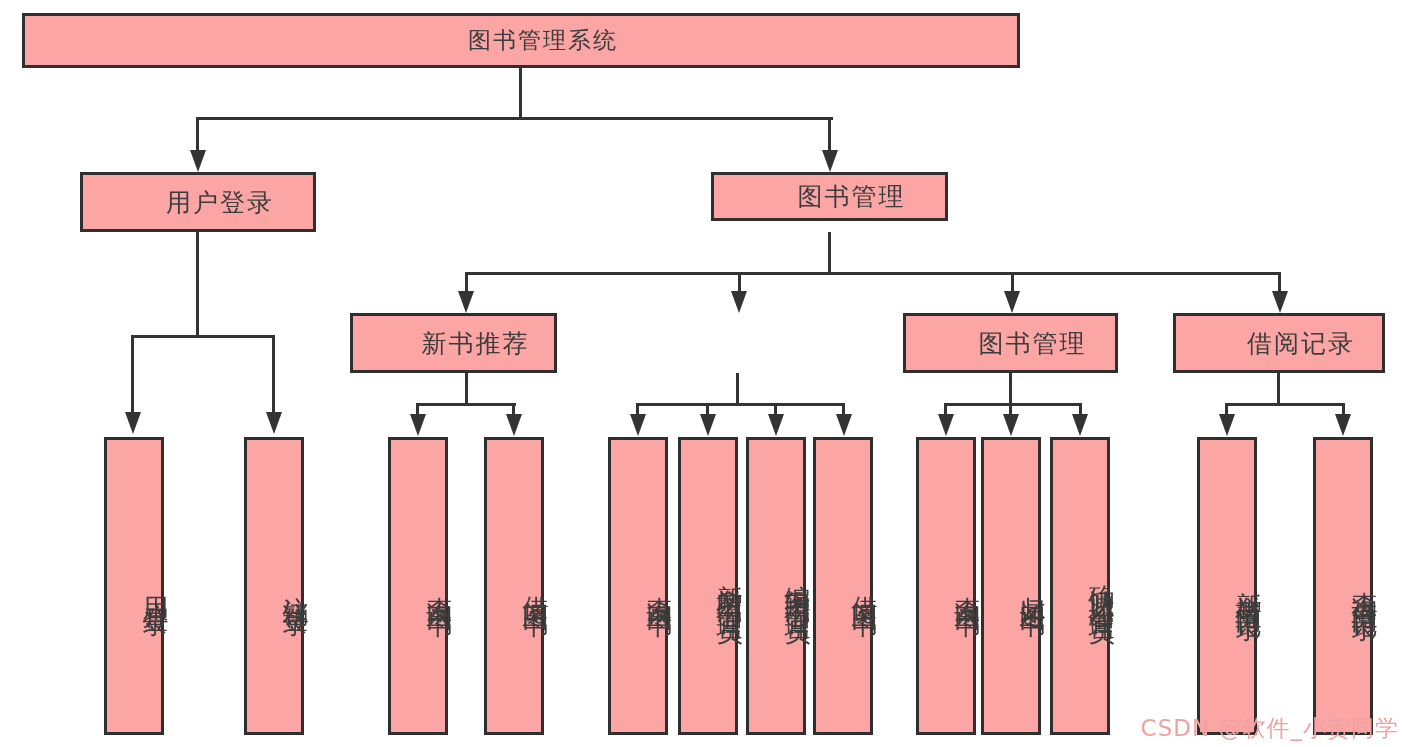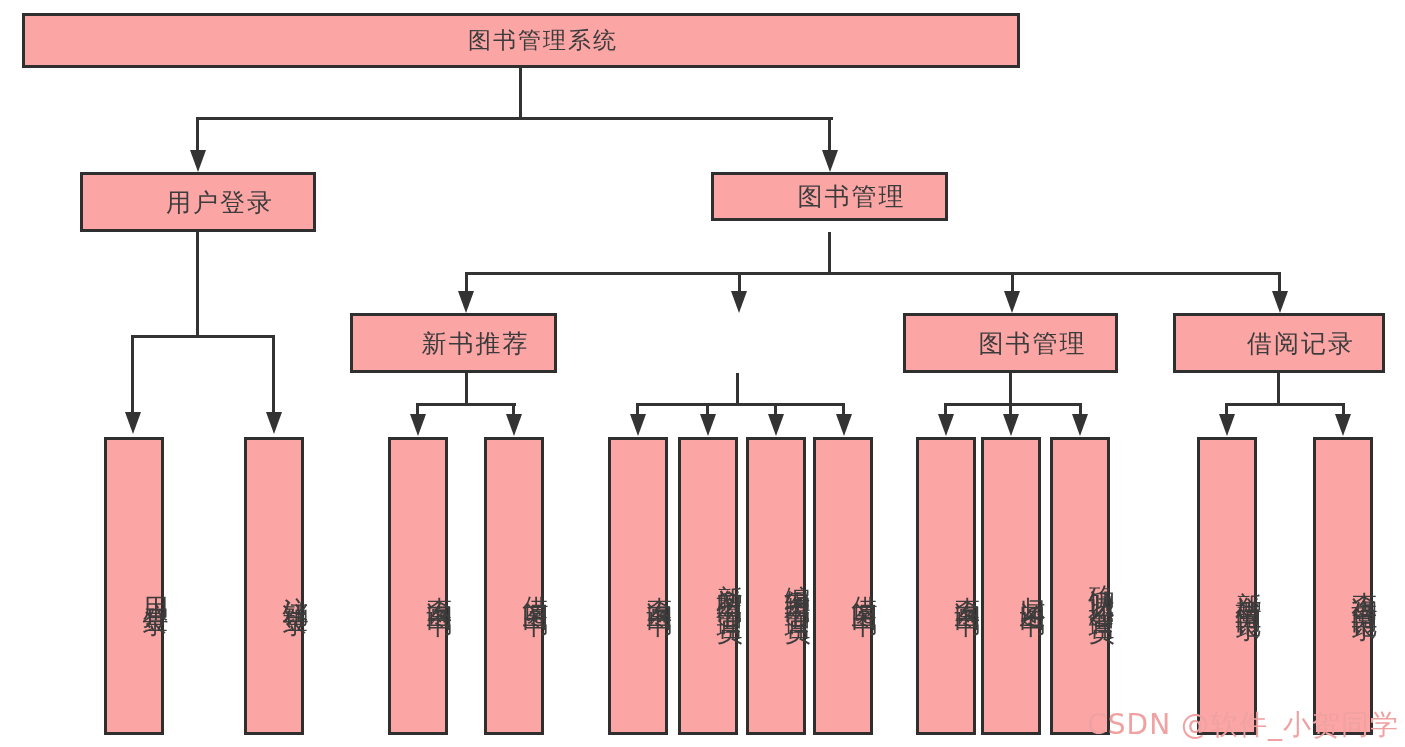--- a/index.html
+++ b/index.html
@@ -42,21 +42,21 @@
     position: absolute;
     width: 0; height: 0;
     border-left: 8px solid transparent;
     border-right: 8px solid transparent;
     border-top: 22px solid #333333;
   }
   .watermark {
     position: absolute;
     right: 6px;
     bottom: 3px;
-    font-size: 28px;
+    font-size: 23px;
     color: #f0a1a1;
     letter-spacing: 1px;
     white-space: nowrap;
   }
 </style>
 </head>
 <body>
 
 <div class="canvas">
 

